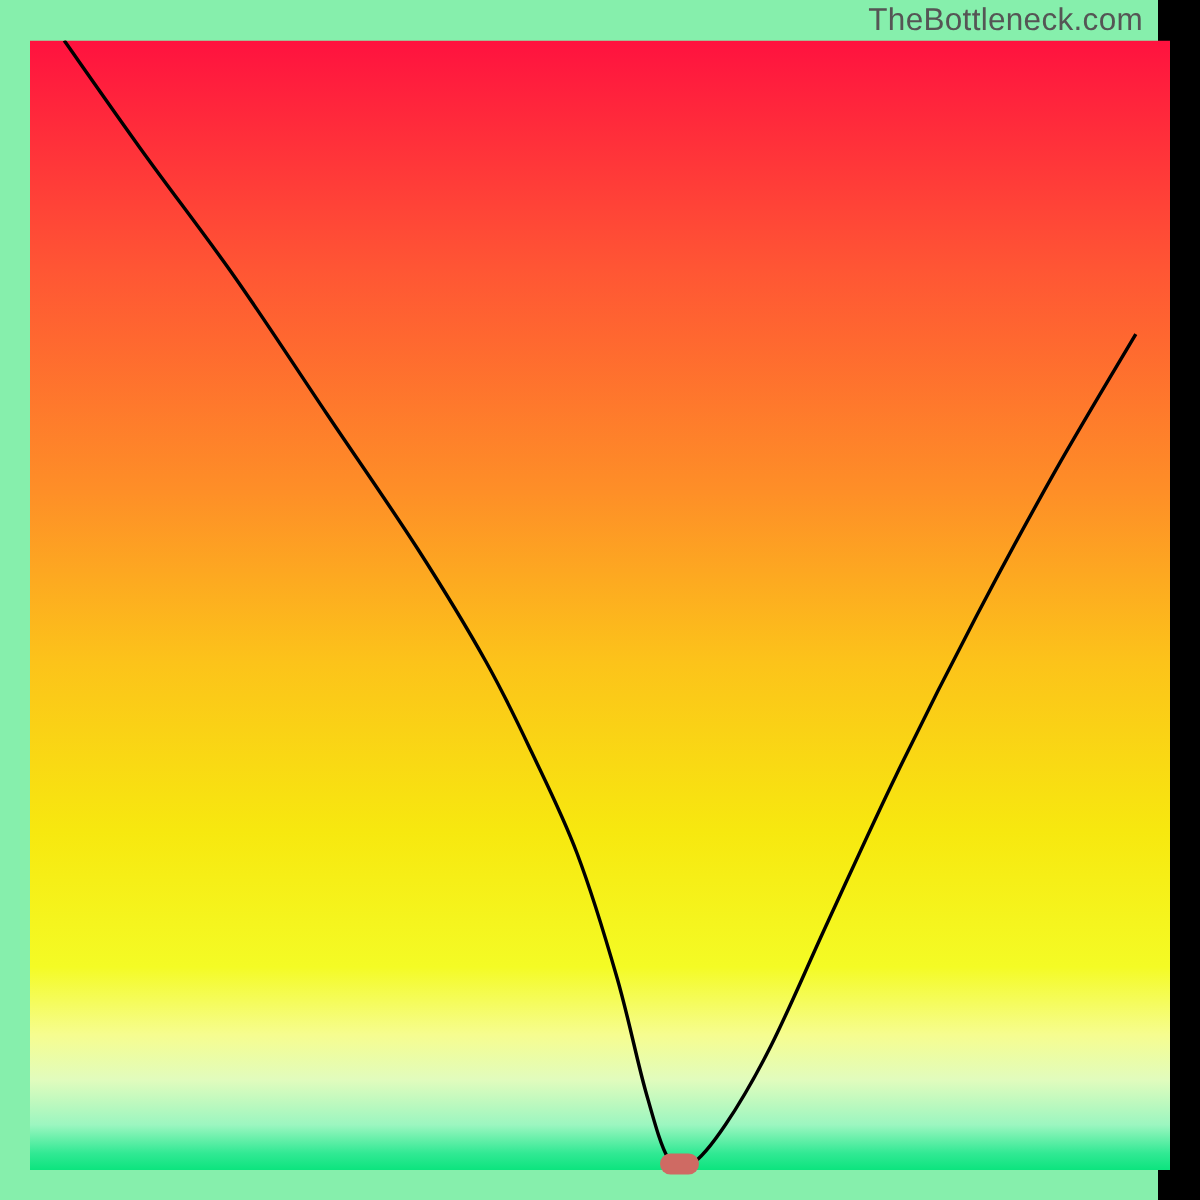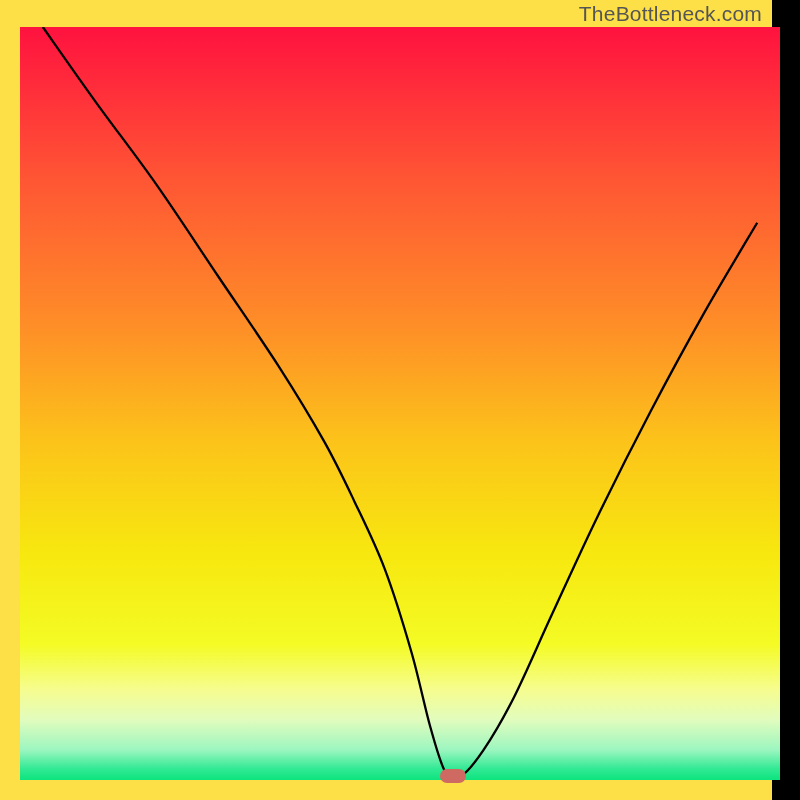--- a/index.html
+++ b/index.html
@@ -7,21 +7,21 @@
     padding: 0;
     width: 800px;
     height: 800px;
     background: #000;
     overflow: hidden;
   }
   .frame {
     position: relative;
     width: 772px;
     height: 800px;
-    background: #fde047;
+    background: #86efac;
   }
   .watermark {
     position: absolute;
     top: 2px;
     right: 10px;
     font-family: Arial, Helvetica, sans-serif;
     font-size: 21px;
     color: #555;
     letter-spacing: 0.2px;
     user-select: none;

